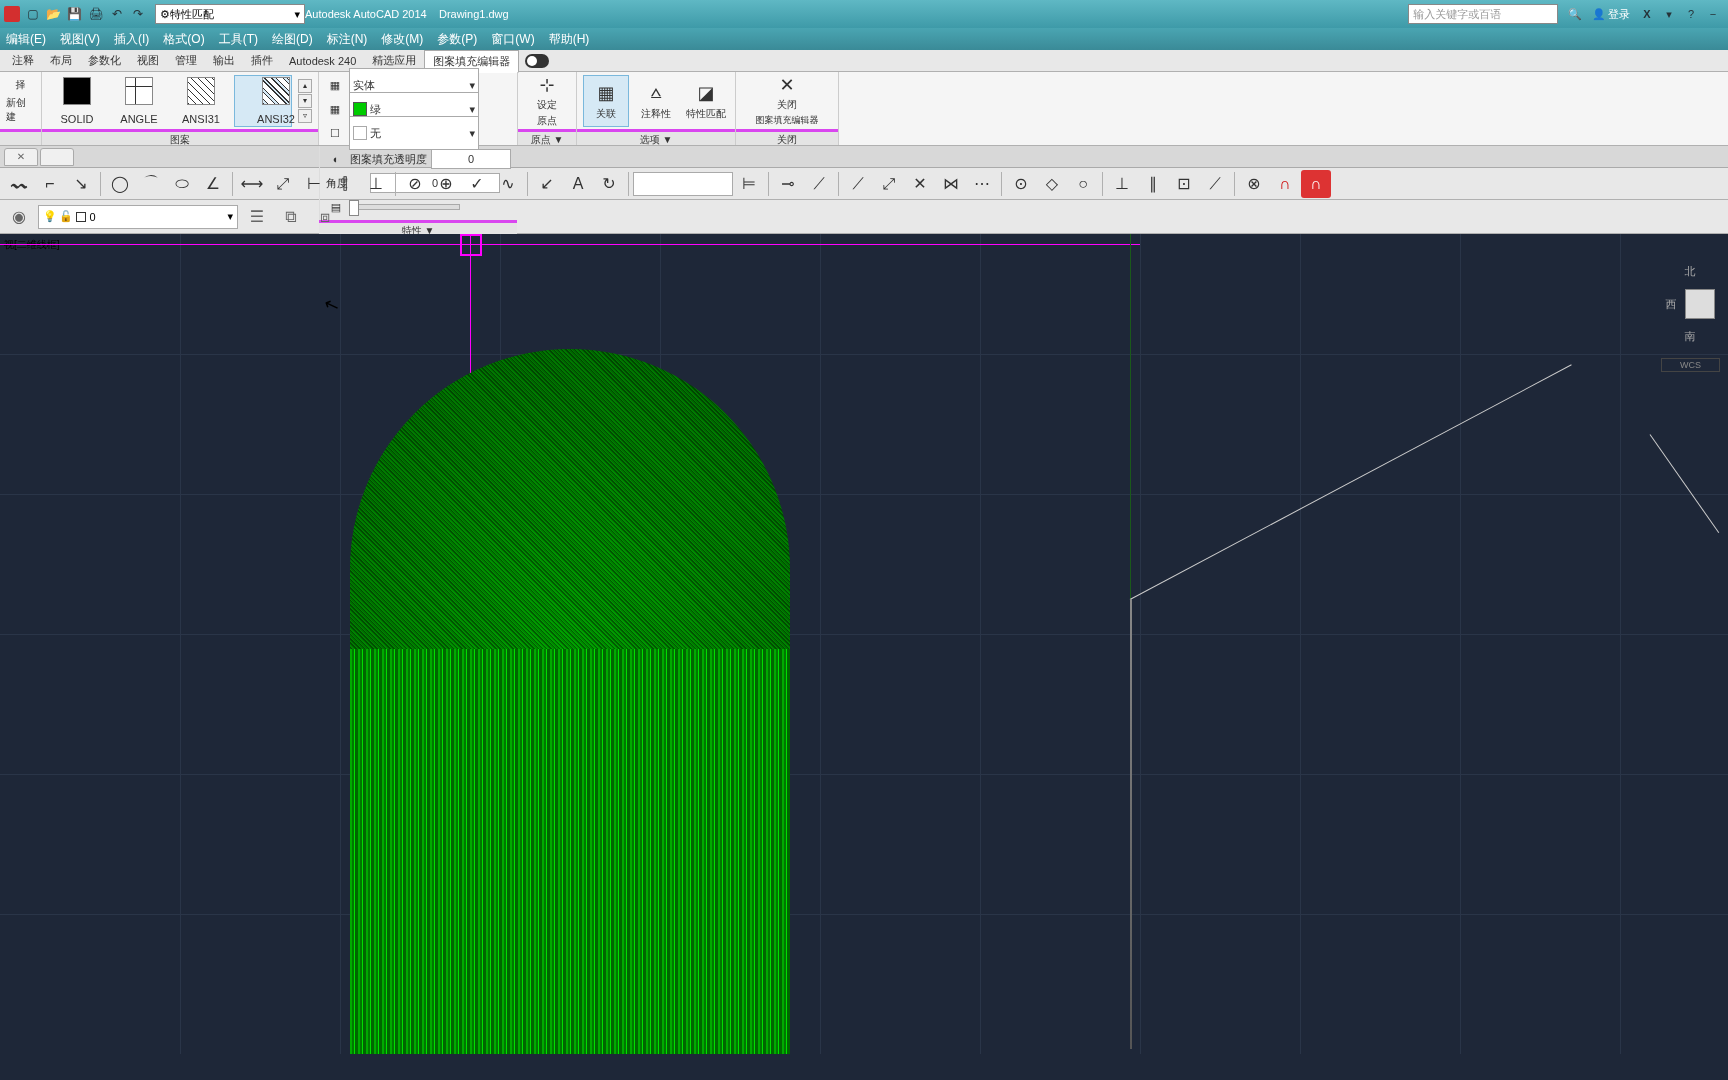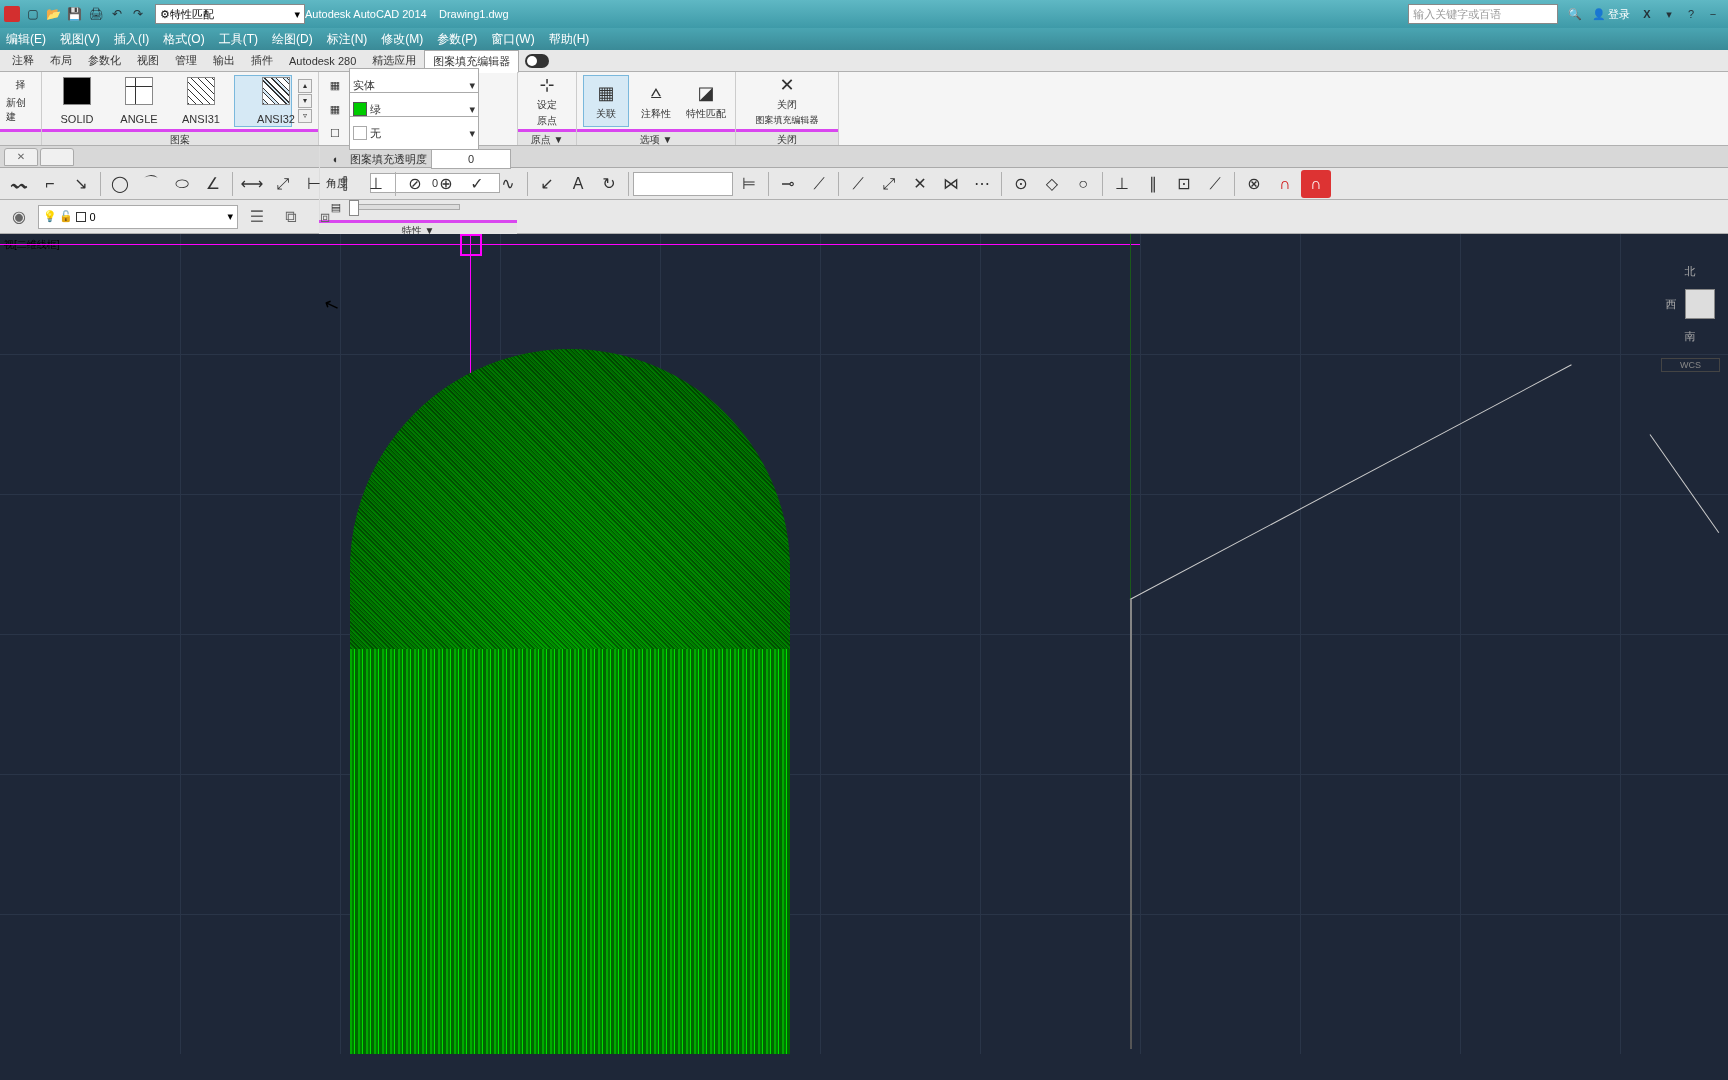--- a/index.html
+++ b/index.html
@@ -148,21 +148,21 @@
 </div>
 
 <div class="tabbar">
   <div class="tab">注释</div>
   <div class="tab">布局</div>
   <div class="tab">参数化</div>
   <div class="tab">视图</div>
   <div class="tab">管理</div>
   <div class="tab">输出</div>
   <div class="tab">插件</div>
-  <div class="tab">Autodesk 280</div>
+  <div class="tab">Autodesk 240</div>
   <div class="tab">精选应用</div>
   <div class="tab active">图案填充编辑器</div>
   <div class="switch"></div>
 </div>
 
 <div class="ribbon">
   <div class="ribbon-panel" style="width:42px">
     <div class="panel-body" style="flex-direction:column;justify-content:center">
       <div style="font-size:10px">择</div>
       <div style="font-size:10px">新创建</div>

